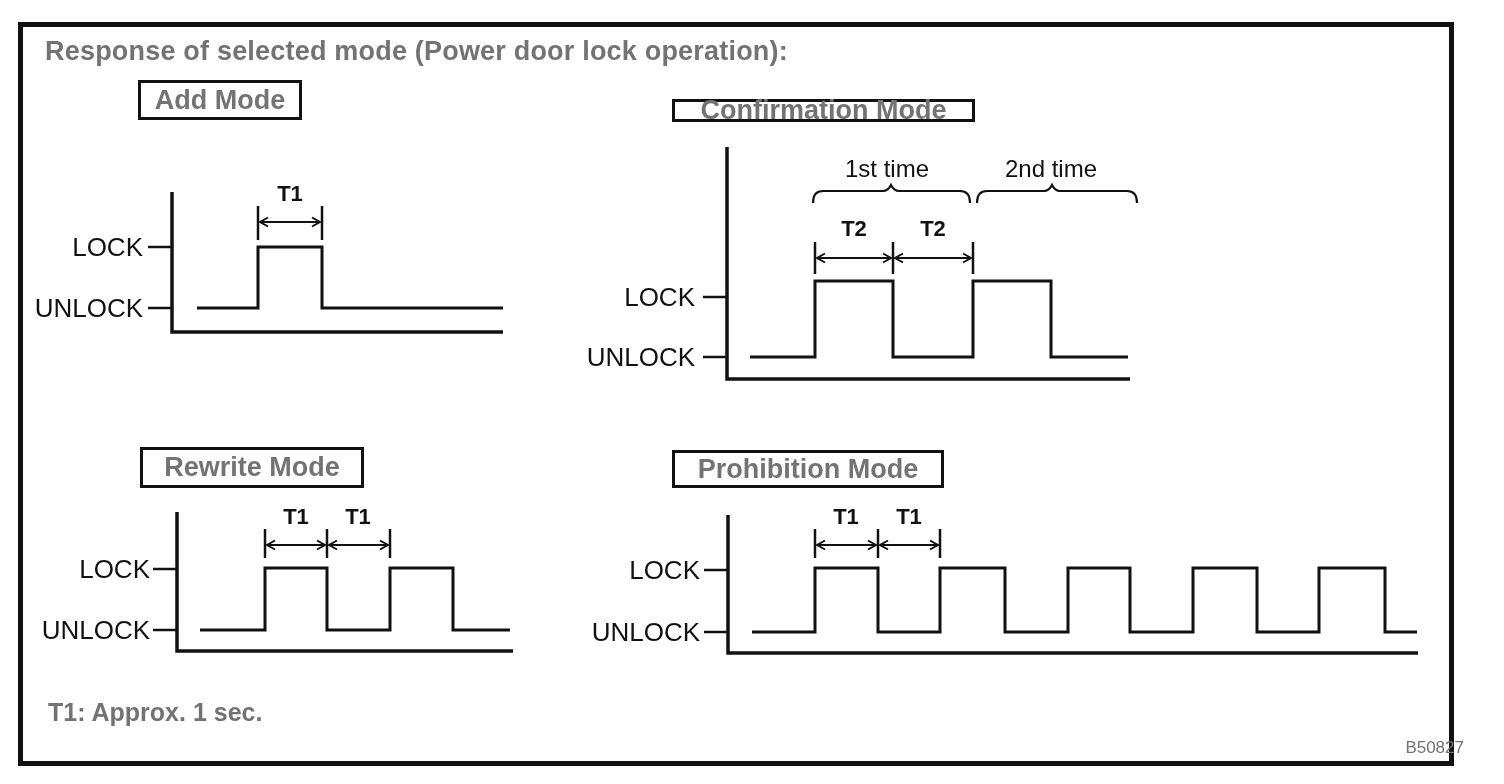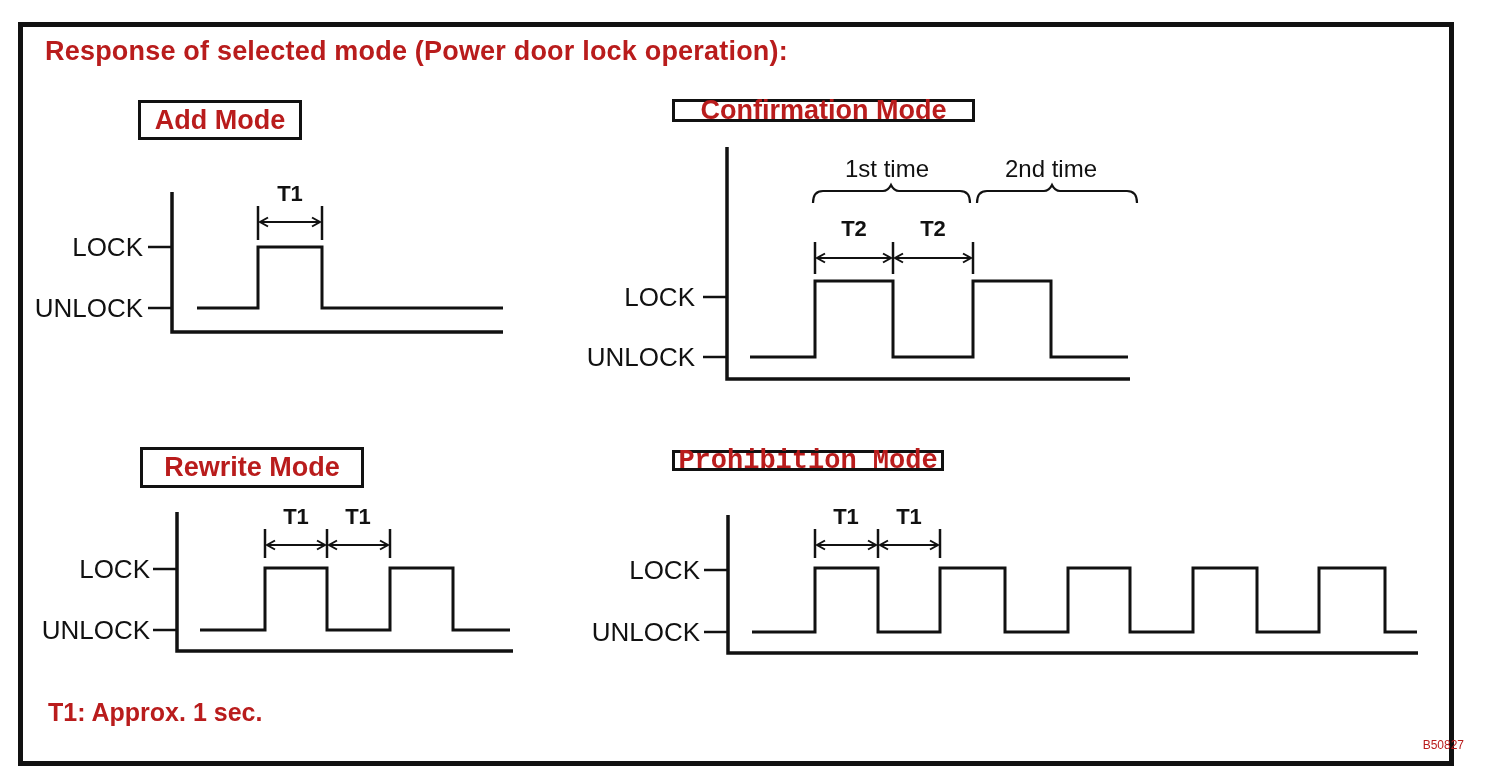--- a/index.html
+++ b/index.html
@@ -1,31 +1,31 @@
 <!DOCTYPE html>
 <html><head>
 <meta charset="utf-8">
 <style>
   html,body{margin:0;padding:0;background:#fff;}
   .canvas{position:relative;width:1504px;height:784px;background:#fff;overflow:hidden;
-          font-family:"Liberation Sans",sans-serif;color:#b91c1c;}
+          font-family:"Liberation Sans",sans-serif;color:#737373;}
   .frame{position:absolute;left:18px;top:22px;width:1436px;height:744px;
          border:5px solid #111;box-sizing:border-box;}
   .title{position:absolute;left:45px;top:36px;font-size:27px;font-weight:bold;letter-spacing:.2px;white-space:nowrap;}
   .mode-box{position:absolute;border:3px solid #111;background:#fff;box-sizing:border-box;
             display:flex;align-items:center;justify-content:center;
             font-weight:bold;font-size:27px;white-space:nowrap;}
-  .box-add{left:138px;top:100px;width:164px;height:40px;}
+  .box-add{left:138px;top:80px;width:164px;height:40px;}
   .box-conf{left:672px;top:99px;width:303px;height:23px;}
   .box-rew{left:140px;top:447px;width:224px;height:41px;}
-  .box-proh{left:672px;top:450px;width:272px;height:21px;font-family:Liberation Mono, monospace;}
+  .box-proh{left:672px;top:450px;width:272px;height:38px;}
   .note{position:absolute;left:48px;font-size:25px;font-weight:bold;white-space:nowrap;}
   .note-1{top:698px;}
   .note-2{top:716px;}
-  .figcode{position:absolute;left:1388px;top:738px;width:76px;text-align:right;font-size:12px;}
+  .figcode{position:absolute;left:1388px;top:738px;width:76px;text-align:right;font-size:17px;}
   svg.diagram{position:absolute;left:0;top:0;}
   svg .wave{fill:none;stroke:#111;stroke-width:3;stroke-linejoin:miter;}
   svg .axis{fill:none;stroke:#111;stroke-width:3.5;stroke-linejoin:miter;}
   svg .dash{stroke:#111;stroke-width:2.5;}
   svg .tick{stroke:#111;stroke-width:2.5;}
   svg .dim{stroke:#111;stroke-width:2;}
   svg .brace{fill:none;stroke:#111;stroke-width:2.2;}
   svg text{fill:#111;font-family:"Liberation Sans",sans-serif;}
   svg .svg-lbl{font-size:26px;}
   svg .svg-t{font-size:22px;font-weight:bold;}

